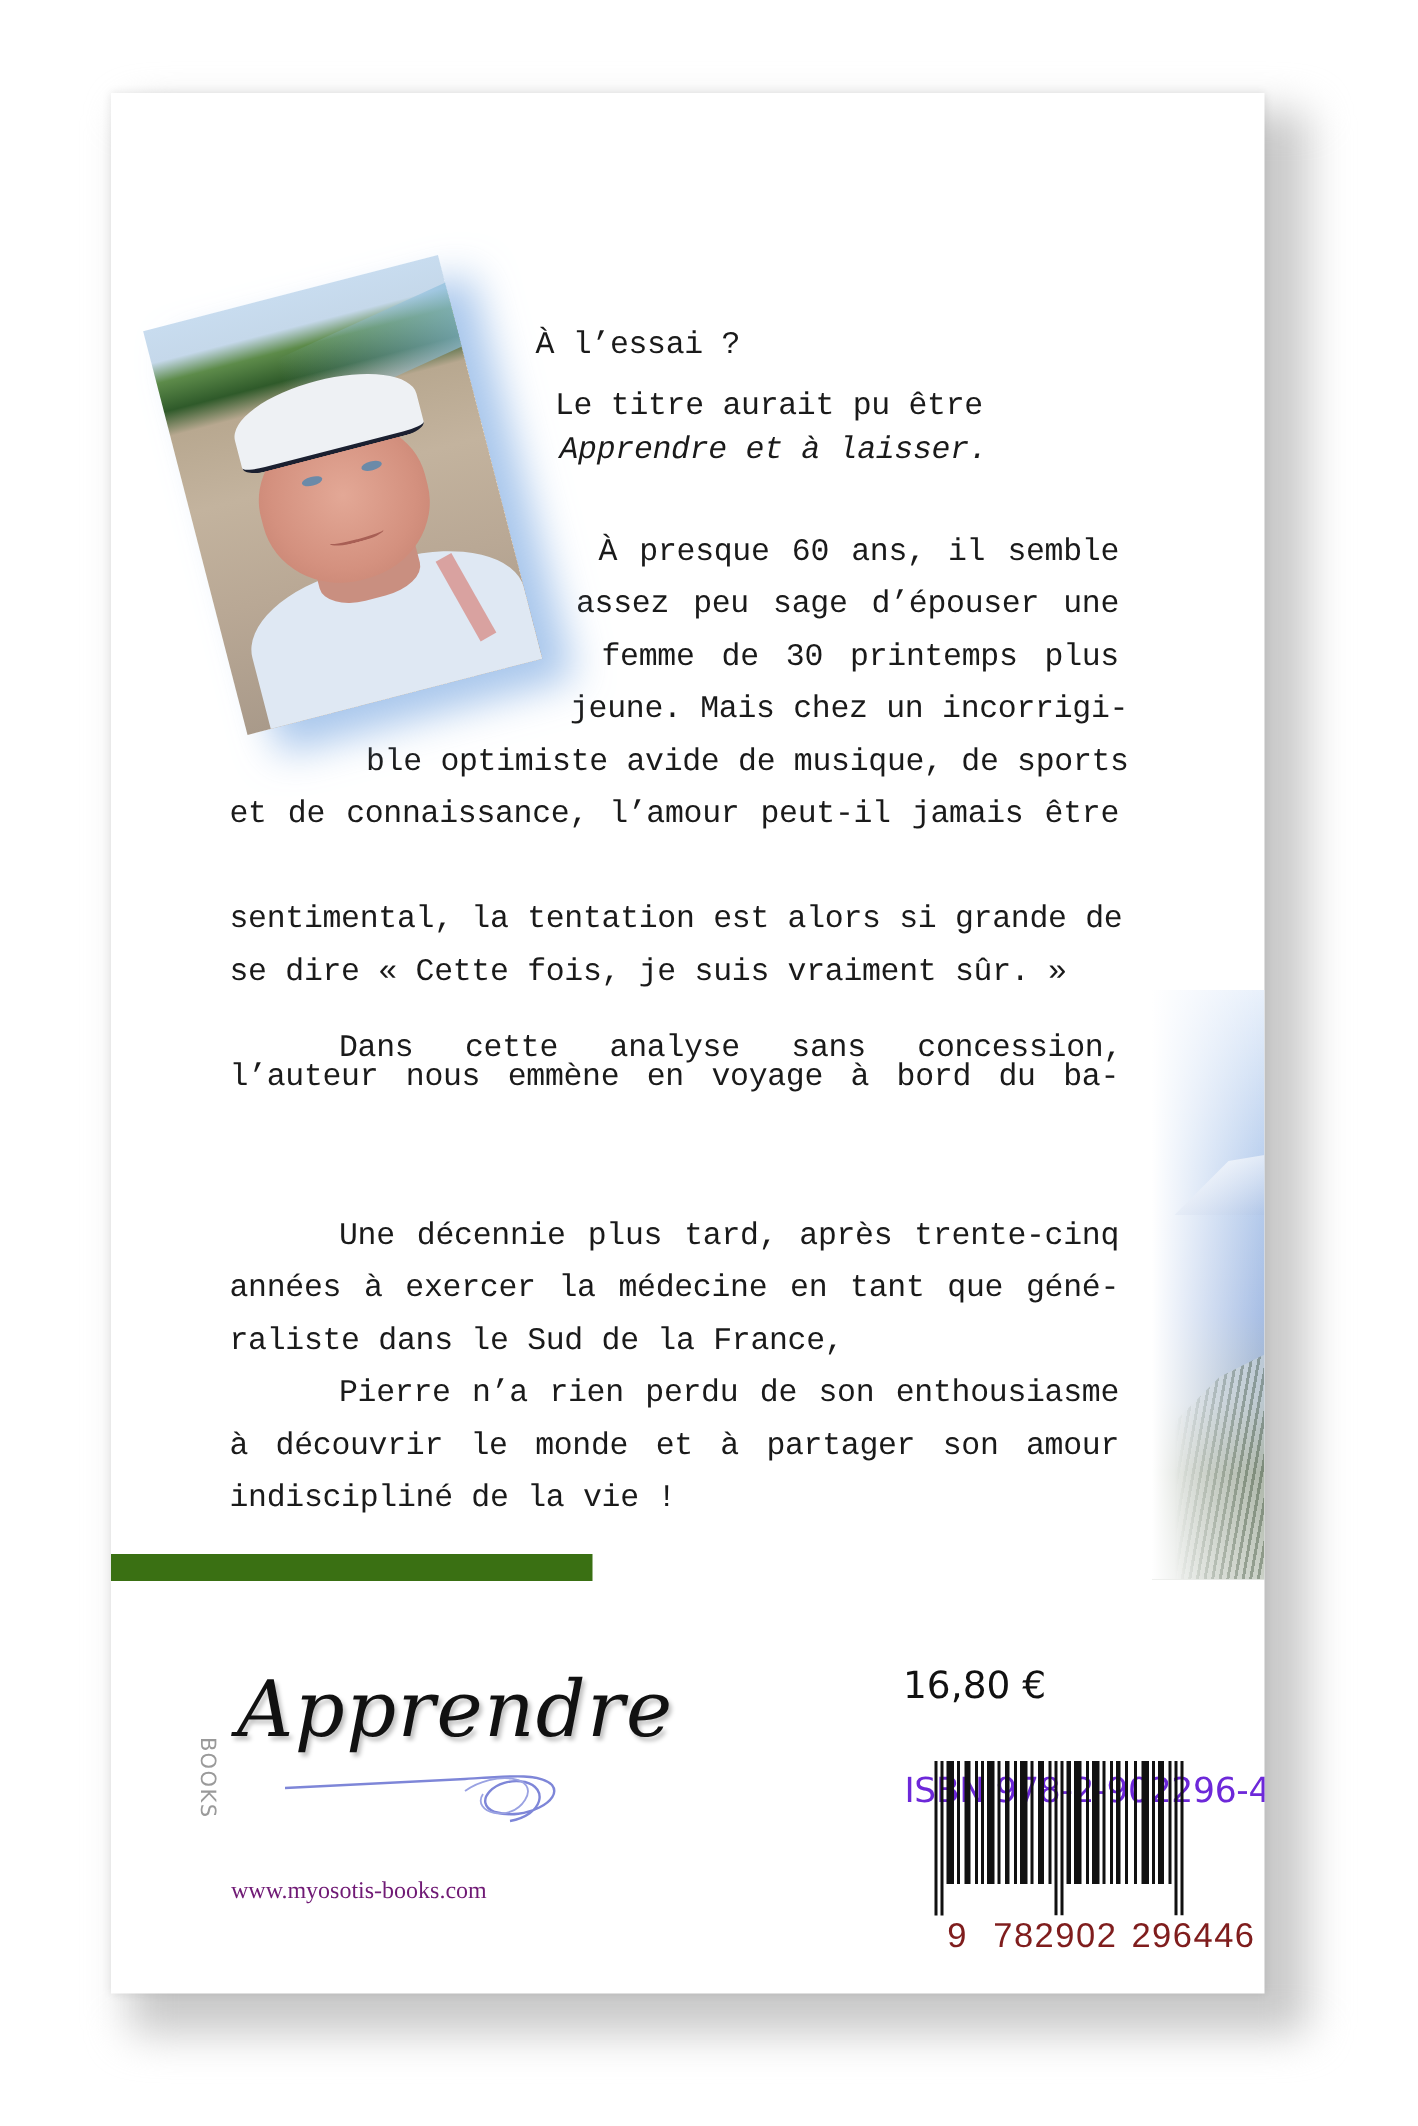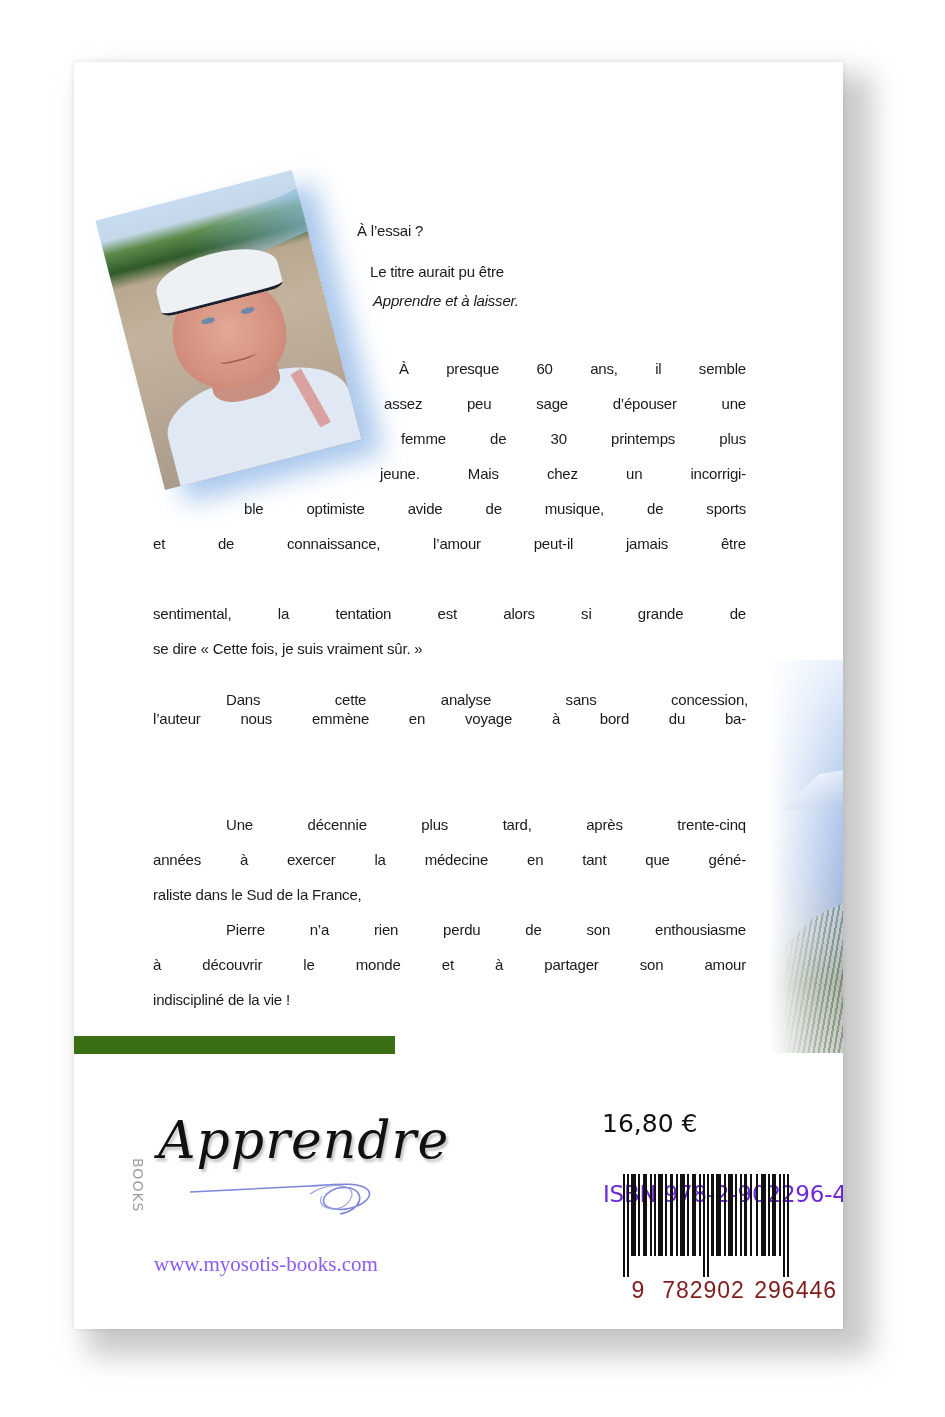--- a/index.html
+++ b/index.html
@@ -49,21 +49,21 @@
   .photo .eye.l { left: 38%; } .photo .eye.r { left: 58%; }
   .photo .mouth { position: absolute; left: 42%; top: 59%; width: 18%; height: 2%; border-bottom: 2px solid #a85f55; border-radius: 0 0 50% 50%; }
   .photo .cap {
     position: absolute; left: 20%; top: 22%; width: 62%; height: 17%;
     background: #eef1f4; border-radius: 50% 50% 12% 12%;
     border-bottom: 3px solid #1b2030;
   }
   .photo .strap { position: absolute; right: 16%; bottom: 8%; width: 6%; height: 22%; background: #d9a2a0; transform: rotate(-15deg); }
 
   .text {
-    position: absolute; font-family: Liberation Sans, sans-serif; font-size: 15px; color: #1a1a1a;
+    position: absolute; font-family: Liberation Mono, monospace; font-size: 21px; color: #1a1a1a;
     line-height: 34.5px; letter-spacing: -0.2px; white-space: nowrap;
   }
   .it { font-style: italic; }
   .just { text-align: justify; text-align-last: justify; display: block; }
 
   .green-bar { position: absolute; left: 0; top: 974px; width: 321px; height: 18px; background: #3a7013; }
 
   .landscape {
     position: absolute; left: 694px; top: 598px; width: 75px; height: 393px;
     background:
@@ -87,21 +87,21 @@
   .logo-books {
     position: absolute; left: -4px; top: 56px; transform: rotate(90deg); transform-origin: left top;
     font-family: "DejaVu Sans", sans-serif; font-size: 14px; color: #9a9a9a; letter-spacing: 1px;
   }
   .logo-word {
     position: absolute; left: 8px; top: 8px; font-family: "DejaVu Serif", serif; font-style: italic;
     font-size: 52px; color: #111; letter-spacing: 1px; text-shadow: 2px 3px 3px rgba(0,0,0,0.25);
   }
   .logo-swirl { position: absolute; left: 40px; top: 72px; }
   .website {
-    position: absolute; left: 80px; top: 1190px; font-family: "Liberation Serif", serif; font-size: 21px; color: #8b5cf6;
+    position: absolute; left: 80px; top: 1190px; font-family: "Liberation Serif", serif; font-size: 16px; color: #701a75;
   }
 
   .price { position: absolute; left: 528px; top: 1047px; font-size: 25px; color: #111; }
   .isbn { position: absolute; left: 529px; top: 1083px; font-size: 23px; color: #6d28d9; letter-spacing: -0.2px; white-space: nowrap; margin-top: 36px; }
   .barcode { position: absolute; left: 523px; top: 1112px; width: 245px; height: 105px; }
   .barcode-digits {
     position: absolute; left: 527px; top: 1188px; font-family: "Liberation Sans", sans-serif; font-size: 23px;
     color: #7f1d1d; letter-spacing: 1px; white-space: pre;
   }
   .barcode-digits span { background: #fff; padding: 0 1px; }

